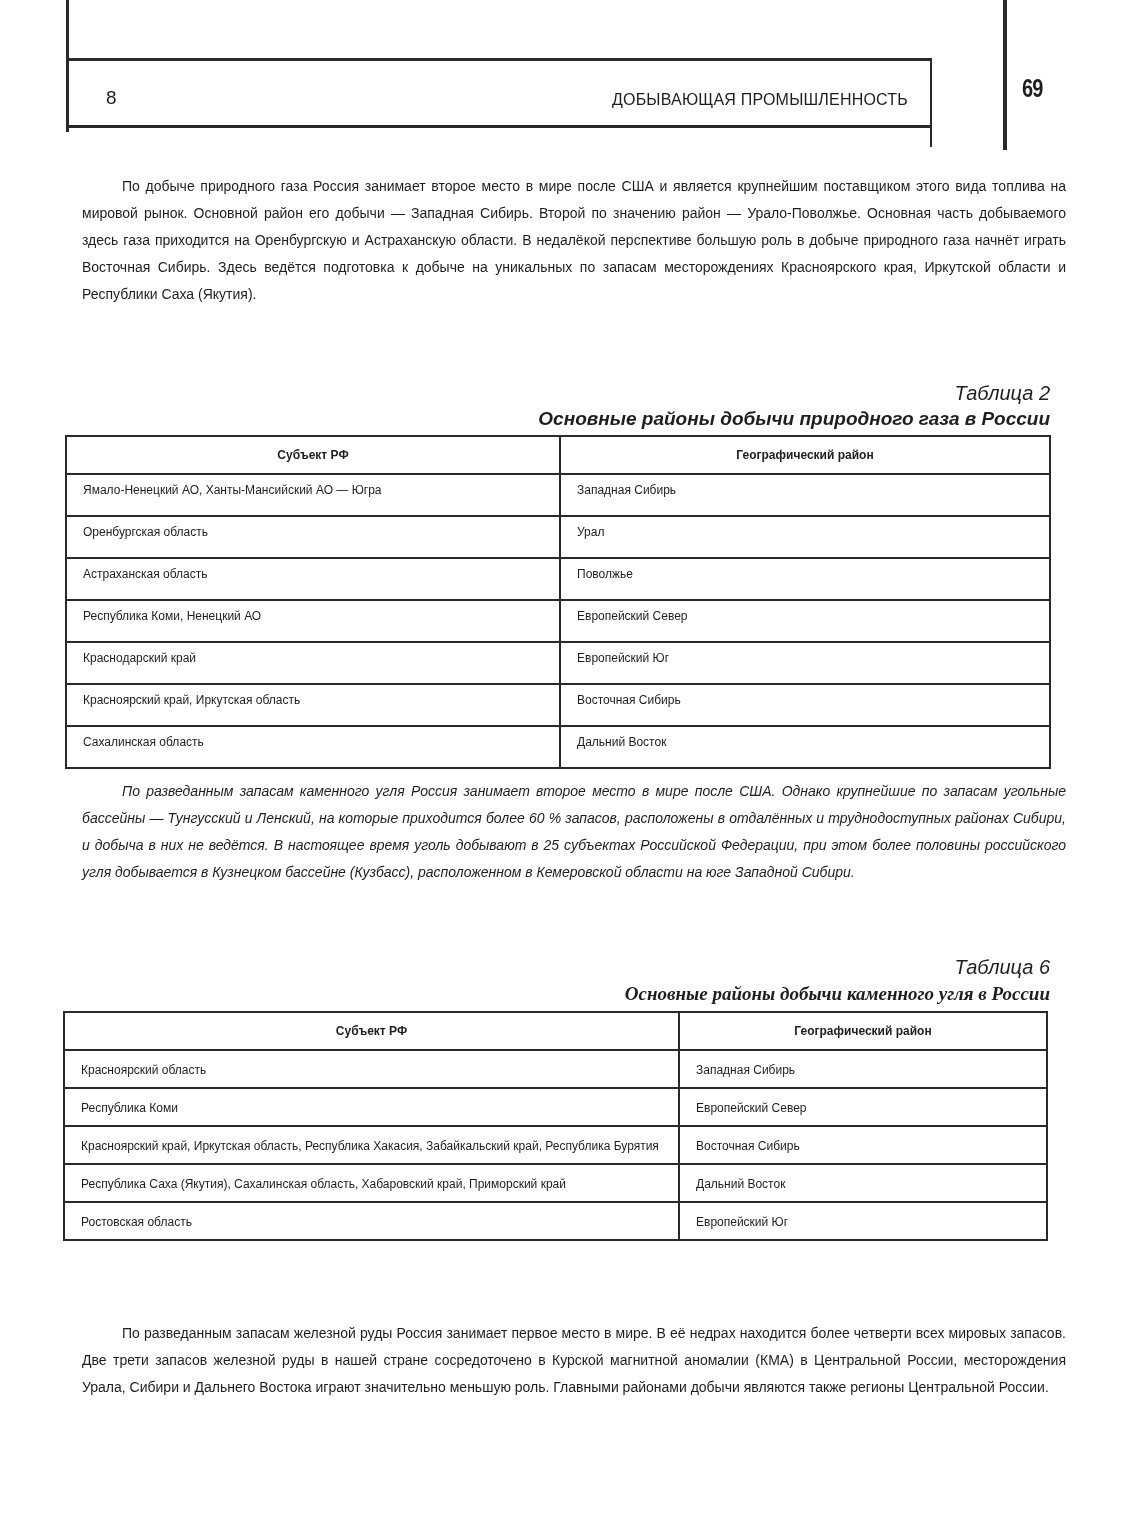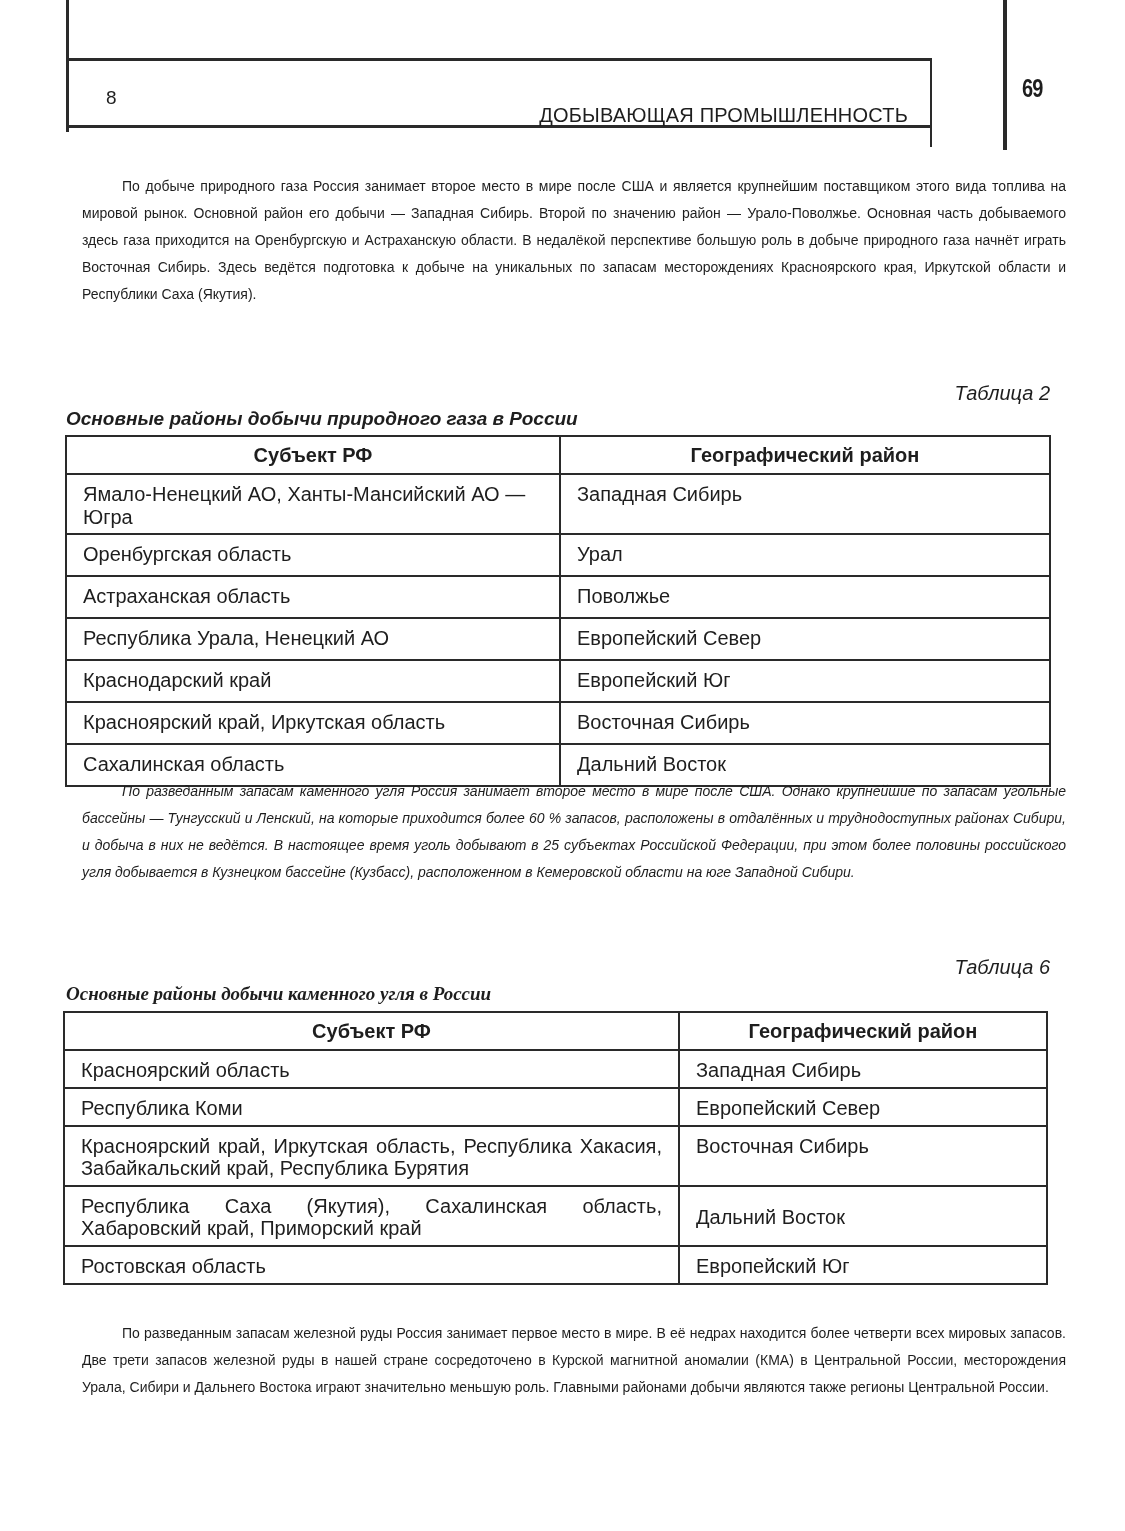--- a/index.html
+++ b/index.html
@@ -8,41 +8,41 @@
     font-family: "Liberation Sans", sans-serif; color: #1e1e1e;
   }
   .frame-left { position: absolute; left: 66px; top: 0; width: 3px; height: 132px; background: #2a2a2a; }
   .header-box {
     position: absolute; left: 66px; top: 58px; width: 866px; height: 70px;
     border-top: 3px solid #2a2a2a; border-bottom: 3px solid #2a2a2a;
     border-right: 2px solid #2a2a2a; box-sizing: border-box;
   }
   .header-box .tick { position: absolute; right: -2px; bottom: -22px; width: 2px; height: 20px; background: #2a2a2a; }
   .chapter-num { position: absolute; left: 40px; top: 26px; font-size: 19px; }
-  .running-title { position: absolute; right: 22px; top: 30px; font-size: 20px; letter-spacing: 0.2px; margin-top: 13px; }
+  .running-title { position: absolute; right: 22px; top: 30px; font-size: 16px; letter-spacing: 0.2px; }
   .right-bar { position: absolute; left: 1003px; top: 0; width: 4px; height: 150px; background: #2a2a2a; }
   .page-num { position: absolute; left: 1022px; top: 74px; font-size: 25px; font-weight: bold; letter-spacing: -1px; transform: scaleX(0.8); transform-origin: left; }
 
   .para {
     position: absolute; left: 66px; width: 984px; margin: 16px;
     font-size: 14px; line-height: 27px; text-align: justify; text-indent: 40px;
   }
   #p1 { top: 157px; }
   #p2 { top: 762px; font-style: italic; }
   #p3 { top: 1304px; }
 
   .table-label { position: absolute; right: 75px; font-size: 20px; font-style: italic; }
   #t2label { top: 382px; }
   #t3label { top: 956px; }
-  .table-title { position: absolute; left: 66px; width: 984px; text-align: left; font-size: 19px; font-weight: bold; font-style: italic; }
+  .table-title { position: absolute; left: 66px; width: 984px; text-align: right; font-size: 19px; font-weight: bold; font-style: italic; }
   #t2title { top: 408px; }
   #t3title { top: 983px; font-family: Liberation Serif, serif; }
 
   table.data {
-    position: absolute; border-collapse: collapse; font-size: 20px;
+    position: absolute; border-collapse: collapse; font-size: 12px;
   }
   table.data td, table.data th {
     border: 2px solid #2a2a2a; padding: 4px 16px; vertical-align: top; text-align: left; font-weight: normal;
   }
   table.data th { text-align: center; font-weight: bold; vertical-align: middle; }
   #table2 { left: 65px; top: 435px; width: 986px; }
   #table2 th, #table2 td { height: 28px; }
   #table2 .c1 { width: 460px; }
   #table2 td { padding-top: 8px; }
   #table3 { left: 63px; top: 1011px; width: 985px; }
@@ -81,21 +81,21 @@
       </tr>
     <tr>
         <td>Оренбургская область</td>
         <td>Урал</td>
       </tr>
     <tr>
         <td>Астраханская область</td>
         <td>Поволжье</td>
       </tr>
     <tr>
-        <td>Республика Урала, Ненецкий АО</td>
+        <td>Республика Коми, Ненецкий АО</td>
         <td>Европейский Север</td>
       </tr>
     <tr>
         <td>Краснодарский край</td>
         <td>Европейский Юг</td>
       </tr>
     <tr>
         <td>Красноярский край, Иркутская область</td>
         <td>Восточная Сибирь</td>
       </tr>

